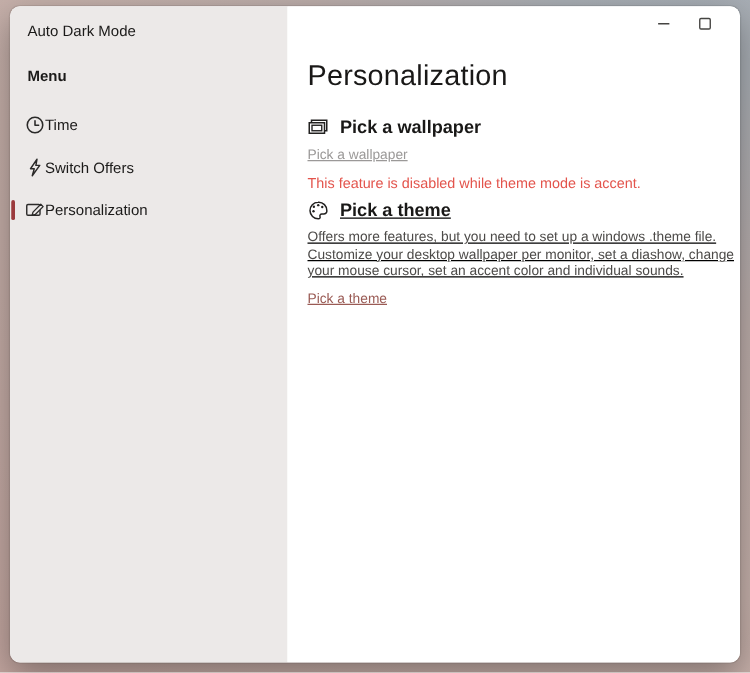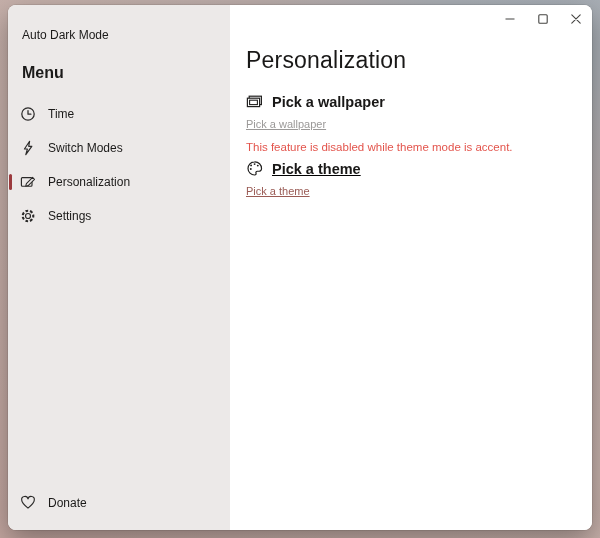--- a/index.html
+++ b/index.html
@@ -23,31 +23,31 @@
   
   .sidebar {
     width: 222px; min-width: 222px;
     background: #ece9e8;
     display: flex; flex-direction: column;
     padding-top: 10px; padding-bottom: 6px;
     position: relative;
   }
   .app-title {
     font-size: 12px; color: #1b1a19;
-    padding: 0 14px; margin-top: 13px;
+    padding: 0 14px; margin-top: 3px;
   }
   .menu-label {
-    font-size: 16px; font-weight: bold; color: #1b1a19;
+    font-size: 12px; font-weight: bold; color: #1b1a19;
     padding: 0 14px; margin-top: 22px;
   }
   .nav { margin-top: 15px; display: flex; flex-direction: column; }
   .nav-footer { margin-top: auto; display: flex; flex-direction: column; padding-bottom: 4px; }
   .nav-item {
     height: 34px; display: flex; align-items: center;
-    padding-left: 12px; gap: 12px;
+    padding-left: 12px; 
     position: relative; cursor: default;
     color: #1b1a19; font-size: 12px;
   }
   .nav-item .ico { width: 16px; height: 16px; display: flex; align-items: center; justify-content: center; flex: 0 0 16px; }
   .nav-item.active::before {
     content: ""; position: absolute; left: 1px; top: 9px;
     width: 3px; height: 16px; border-radius: 2px;
     background: #9b3a3d;
   }
   
@@ -112,51 +112,34 @@
             </svg>
         </span>
         <span>Time</span>
       </div>
       <div class="nav-item">
         <span class="ico">
           <svg width="16" height="16" viewBox="0 0 16 16">
               <path d="M9.6 1.3 L4.4 9 h3 L5.8 14.6 L11.8 6.3 H8.7 Z" fill="none" stroke="#2b2a29" stroke-width="1.15" stroke-linejoin="round"></path>
             </svg>
         </span>
-        <span>Switch Modes</span>
+        <span>Switch Offers</span>
       </div>
       <div class="nav-item active">
         <span class="ico">
           <svg width="16" height="16" viewBox="0 0 16 16">
               <rect x="1.4" y="3.6" width="10.6" height="8.6" rx="1" fill="none" stroke="#2b2a29" stroke-width="1.15"></rect>
               <path d="M6.4 9.7 L12.6 3.4 l1.9 1.9 L8.2 11.6 l-2.5 .6 z" fill="#ece9e8" stroke="#2b2a29" stroke-width="1.05" stroke-linejoin="round"></path>
             </svg>
         </span>
         <span>Personalization</span>
       </div>
-      <div class="nav-item">
-        <span class="ico">
-          <svg width="16" height="16" viewBox="0 0 16 16">
-              <circle cx="8" cy="8" r="2.5" fill="none" stroke="#2b2a29" stroke-width="1.2"></circle>
-              <circle cx="8" cy="8" r="5.3" fill="none" stroke="#2b2a29" stroke-width="2.1" stroke-dasharray="2.7 1.9" stroke-dashoffset="1.2"></circle>
-            </svg>
-        </span>
-        <span>Settings</span>
-      </div>
     </div>
 
     <div class="nav nav-footer">
-      <div class="nav-item">
-        <span class="ico">
-          <svg width="16" height="16" viewBox="0 0 16 16">
-              <path d="M8 13.1 C3.6 9.7 1.7 7.3 1.7 5.1 a3.2 3.2 0 0 1 6.3 -1.1 A3.2 3.2 0 0 1 14.3 5.1 c0 2.2 -1.9 4.6 -6.3 8 Z" fill="none" stroke="#2b2a29" stroke-width="1.15" stroke-linejoin="round"></path>
-            </svg>
-        </span>
-        <span>Donate</span>
-      </div>
     </div>
   </div>
 
   <div class="content">
     <div class="titlebar">
       <button class="caption-btn">
         <span>
           <svg width="12" height="12" viewBox="0 0 12 12">
               <path d="M1.5 6 H10.5" stroke="#454442" stroke-width="1.1"></path>
             </svg>
@@ -202,18 +185,19 @@
             <svg width="17" height="17" viewBox="0 0 17 17">
                 <path d="M8.5 1.8 a6.6 6.6 0 1 0 .2 13.2 c1.15 0 1.65 -.85 1.3 -1.75 -.4 -1.05 .3 -2 1.35 -2 h1.65 a2.5 2.5 0 0 0 2.5 -2.5 A6.6 6.6 0 0 0 8.5 1.8 Z" fill="none" stroke="#222120" stroke-width="1.2"></path>
                 <circle cx="5.1" cy="5.4" r="0.95" fill="#222120"></circle>
                 <circle cx="8.6" cy="4.1" r="0.95" fill="#222120"></circle>
                 <circle cx="11.8" cy="5.6" r="0.95" fill="#222120"></circle>
                 <circle cx="4.8" cy="9" r="0.95" fill="#222120"></circle>
               </svg>
           </span>
           <span>Pick a theme</span>
         </div>
+        <div class="section-desc">Offers more features, but you need to set up a windows .theme file. Customize your desktop wallpaper per monitor, set a diashow, change your mouse cursor, set an accent color and individual sounds.</div>
         <span class="link enabled">Pick a theme</span>
       </div>
     </div>
   </div>
 
 </div>
 
 </body></html>

